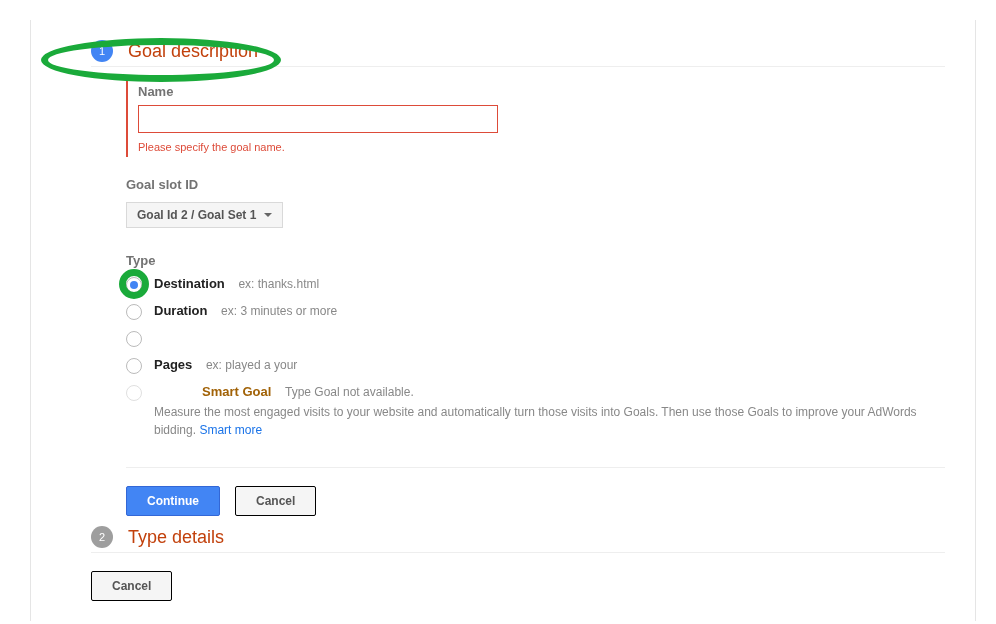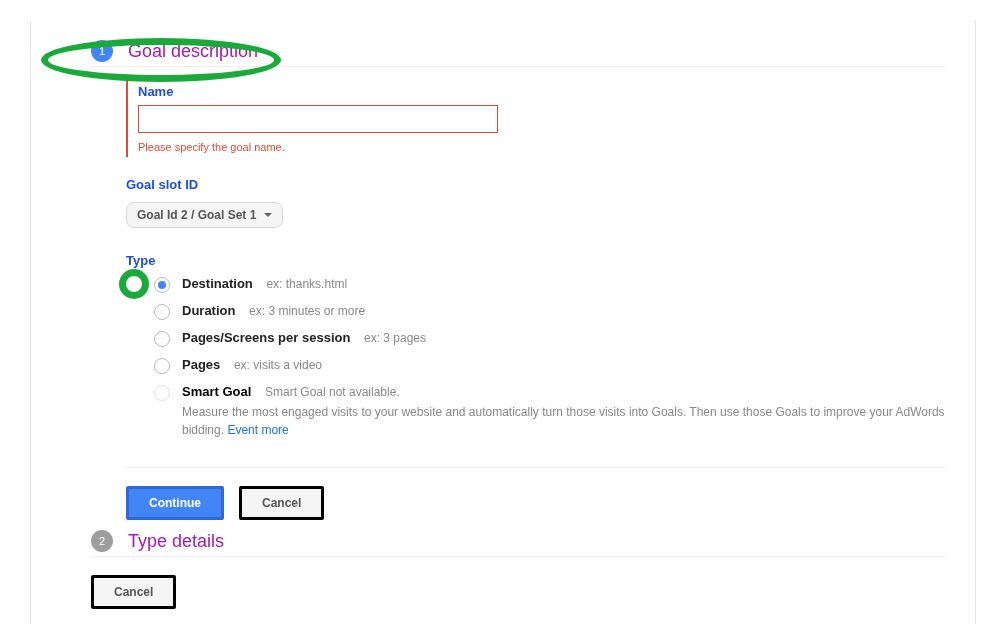--- a/index.html
+++ b/index.html
@@ -44,21 +44,21 @@
       font-size: 11px;
       color: #fff;
       margin-right: 15px;
       flex-shrink: 0;
     }
     .badge-active { background: #4285F4; }
     .badge-inactive { background: #9E9E9E; }
     .step-title {
       font-size: 18px;
       font-weight: 400;
-      color: #a21caf;
+      color: #c2410c;
     }
     .green-ellipse {
       position: absolute;
       left: 10px;
       top: 18px;
       width: 240px;
       height: 44px;
       border: 7px solid #1aaa3a;
       border-radius: 50%;
       pointer-events: none;
@@ -78,21 +78,21 @@
       padding-top: 8px;
     }
     .name-block {
       border-left: 2px solid #dd4b39;
       padding: 4px 0 4px 10px;
       margin-bottom: 20px;
     }
     .field-label {
       font-size: 13px;
       font-weight: bold;
-      color: #1d4ed8;
+      color: #737373;
       margin-bottom: 6px;
       display: block;
     }
     .name-input {
       width: 360px;
       height: 28px;
       border: 1px solid #dd4b39;
       padding: 3px 6px;
       font-size: 13px;
       outline: none;
@@ -107,38 +107,37 @@
     .dropdown-btn {
       display: inline-flex;
       align-items: center;
       border: 1px solid #d9d9d9;
       background: #f5f5f5;
       padding: 5px 10px;
       font-size: 12px;
       font-weight: bold;
       color: #555;
       cursor: pointer;
-      border-radius: 8px;
+      border-radius: 0;
       margin-top: 4px;
     }
     .dropdown-btn .caret {
       margin-left: 8px;
       width: 0; height: 0;
       border-left: 4px solid transparent;
       border-right: 4px solid transparent;
       border-top: 4px solid #666;
     }
     .type-block { position: relative; }
     .radio-list { margin-top: 8px; }
     .radio-item {
       display: flex;
       align-items: flex-start;
       margin-bottom: 10px;
       position: relative;
-      padding-left: 28px;
     }
     .radio-circle {
       width: 16px; height: 16px;
       border: 1px solid #bbb;
       border-radius: 50%;
       margin-right: 12px;
       background: #fff;
       position: relative;
       flex-shrink: 0;
       margin-top: 1px;
@@ -152,41 +151,41 @@
       border-radius: 50%;
     }
     .radio-circle.disabled { border-color: #e0e0e0; }
     .radio-content { flex: 1; }
     .radio-label {
       font-size: 13px;
       font-weight: bold;
       color: #222;
       margin-right: 10px;
     }
-    .radio-label.disabled { color: #000000; }
+    .radio-label.disabled { color: #a16207; margin-left: 48px; }
     .radio-ex {
       font-size: 12px;
       color: #888;
     }
     .smart-desc {
       font-size: 12px;
       color: #888;
       margin-top: 4px;
       line-height: 1.5;
       max-width: 800px;
     }
     .learn-link { color: #1a73e8; cursor: pointer; }
     .hr-sep {
       border: none;
       border-top: 1px solid #eee;
       margin: 28px 0 18px 0;
     }
     .btn-row { display: flex; gap: 15px; }
     .btn {
-      border: 3px solid #000000;
+      border: 1px solid #000000;
       background: #f5f5f5;
       color: #555;
       font-size: 12px;
       font-weight: bold;
       padding: 7px 20px;
       cursor: pointer;
       border-radius: 2px;
     }
     .btn-primary {
       background: #4285F4;
@@ -241,42 +240,38 @@
         <div class="radio-item">
           <span class="radio-circle"></span>
           <div class="radio-content">
             <span class="radio-label">Duration</span>
             <span class="radio-ex">ex: 3 minutes or more</span>
           </div>
         </div>
 
         <div class="radio-item">
           <span class="radio-circle"></span>
-          <div class="radio-content">
-            <span class="radio-label">Pages/Screens per session</span>
-            <span class="radio-ex">ex: 3 pages</span>
-          </div>
         </div>
 
         <div class="radio-item">
           <span class="radio-circle"></span>
           <div class="radio-content">
             <span class="radio-label">Pages</span>
-            <span class="radio-ex">ex: visits a video</span>
+            <span class="radio-ex">ex: played a your</span>
           </div>
         </div>
 
         <div class="radio-item">
           <span class="radio-circle disabled"></span>
           <div class="radio-content">
             <span class="radio-label disabled">Smart Goal</span>
-            <span class="radio-ex">Smart Goal not available.</span>
+            <span class="radio-ex">Type Goal not available.</span>
             <div class="smart-desc">
               <span>Measure the most engaged visits to your website and automatically turn those visits into Goals. Then use those Goals to improve your AdWords bidding.</span>
-              <span class="learn-link">Event more</span>
+              <span class="learn-link">Smart more</span>
             </div>
           </div>
         </div>
 
       </div>
     </div>
 
     <hr class="hr-sep">
 
     <div class="btn-row">

